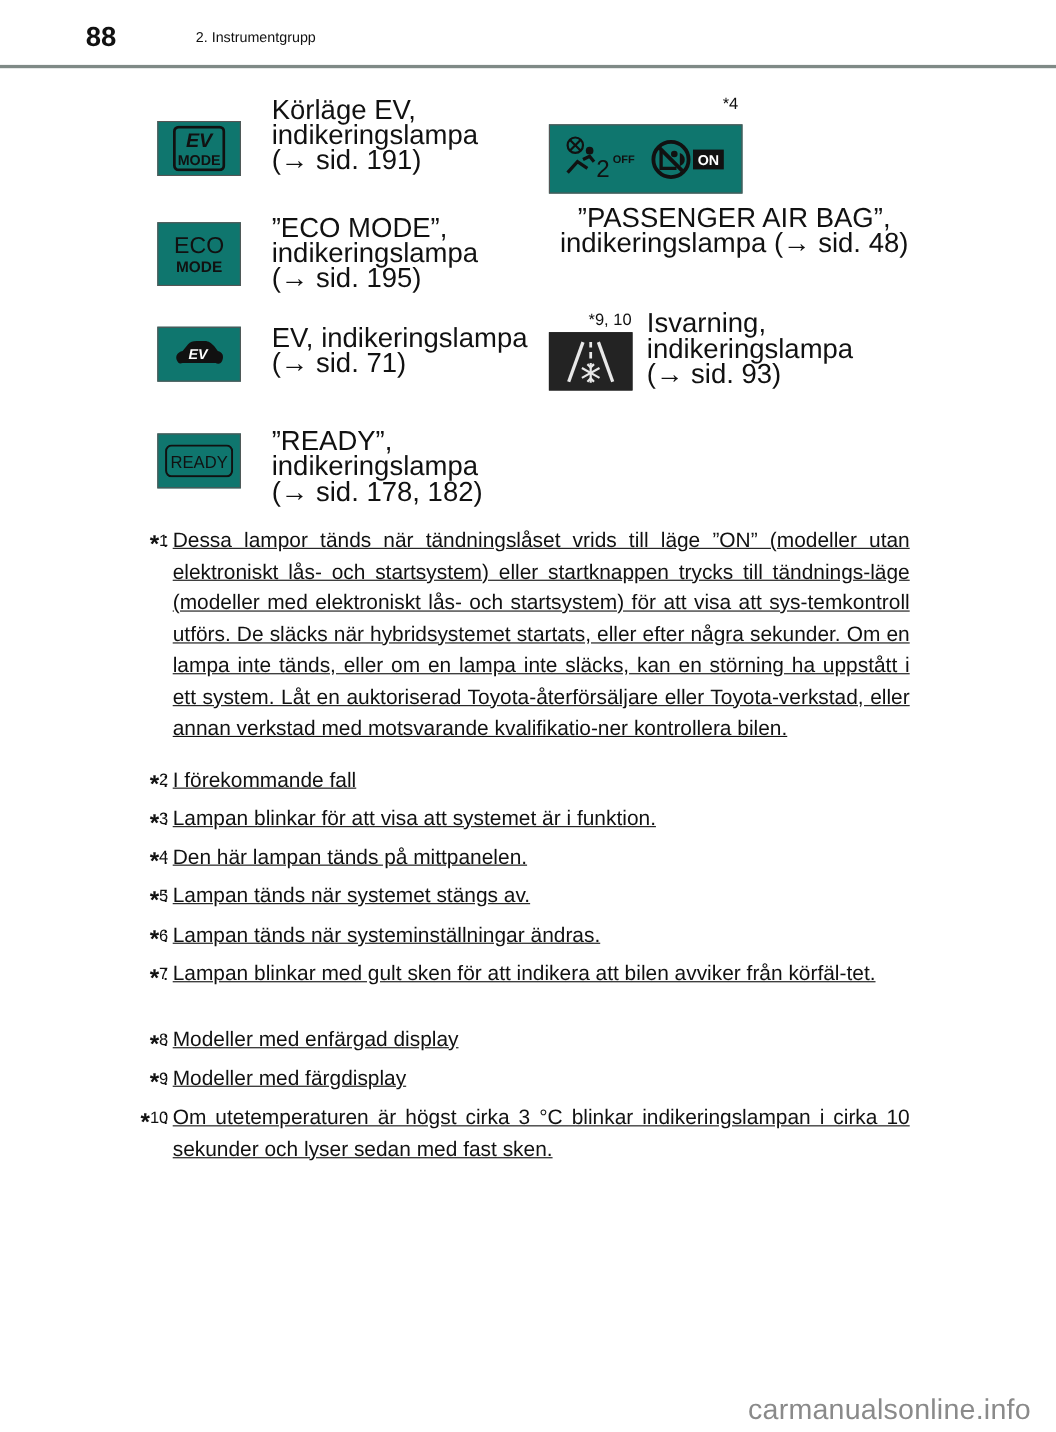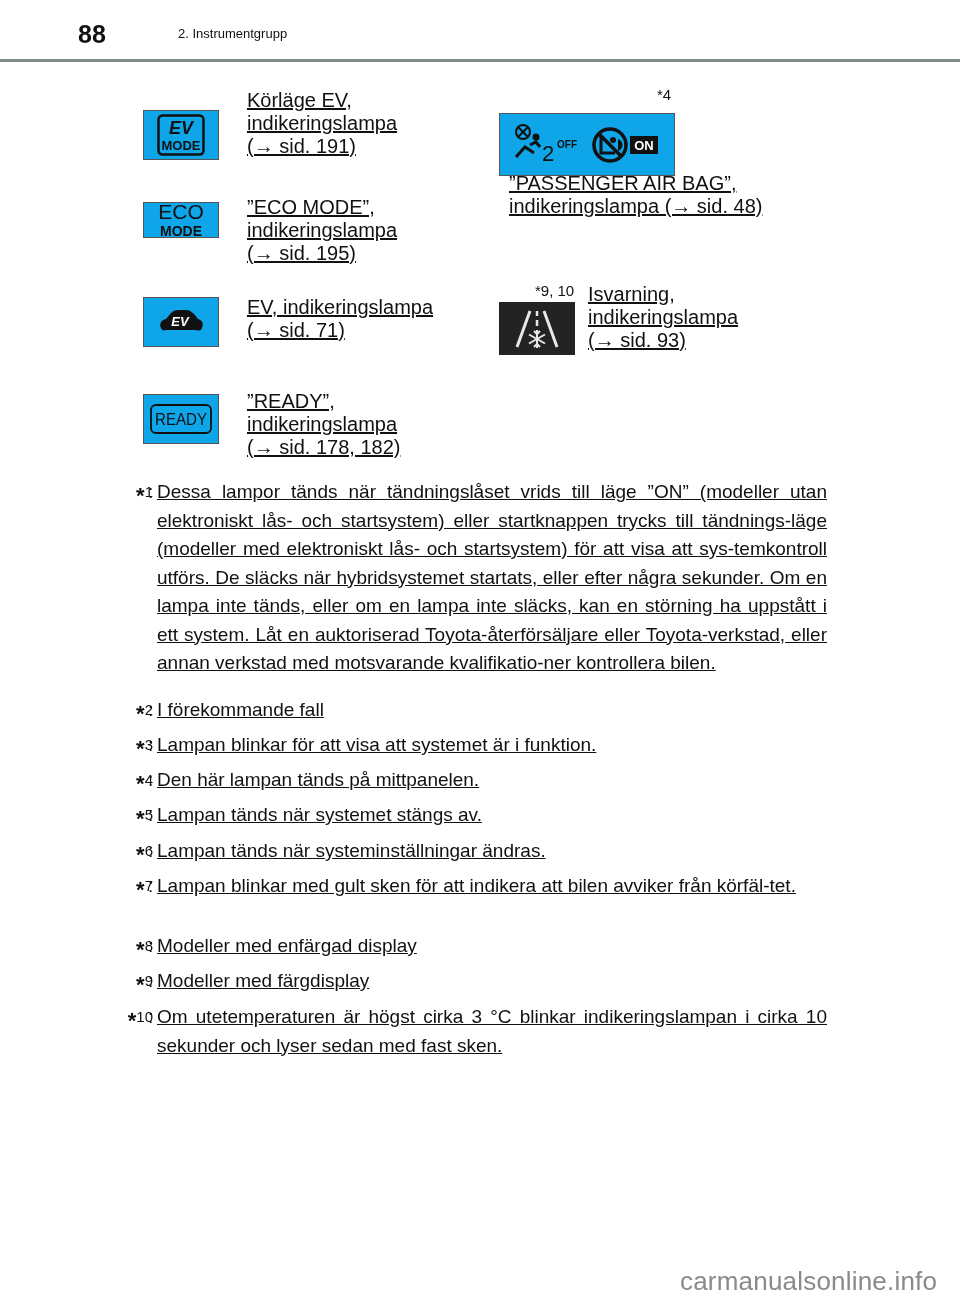--- a/index.html
+++ b/index.html
@@ -4,25 +4,25 @@
 <style>
   html, body { margin: 0; padding: 0; background: #ffffff; }
   body { width: 960px; height: 1302px; position: relative; overflow: hidden;
          font-family: "Liberation Sans", sans-serif; color: #111; }
 
   .header { position: absolute; left: 0; top: 0; width: 960px; height: 62px; border-radius: 27px; }
   .page-num { position: absolute; left: 78px; top: 20px; font-size: 25px; font-weight: bold; color: #111; }
   .section-title { position: absolute; left: 178px; top: 26px; font-size: 13px; color: #111; }
   .header-rule { position: absolute; left: 0; top: 59px; width: 960px; height: 3px; background: #7f8a86; }
 
-  .icon-box { position: absolute; border: 1px solid #555; background: #0ea5e9; box-sizing: border-box;
+  .icon-box { position: absolute; border: 1px solid #555; background: #0f766e; box-sizing: border-box;
               display: flex; align-items: center; justify-content: center; }
   .icon-box.dark { background: #232323; border-color: #232323; }
 
-  .label { position: absolute; font-size: 20px; line-height: 23px; color: #111; white-space: pre-line; text-decoration: underline; }
+  .label { position: absolute; font-size: 25px; line-height: 23px; color: #111; white-space: pre-line; }
   .note-marker { position: absolute; font-size: 15px; color: #111; }
   .fn { position: absolute; left: 0; width: 960px; font-size: 19px; line-height: 28.5px; color: #111; }
   .fn .mark { position: absolute; text-align: right; width: 153px; left: 0; top: 0; }
   .fn .mark .star { font-size: 22px; font-weight: bold; }
   .fn .mark .num { font-size: 15px; vertical-align: 6px; }
   .fn .text { position: absolute; left: 157px; width: 670px; text-align: justify; text-align-last: left; text-decoration: underline; }
   .fn .colon { position: absolute; left: 148px; }
 
   .watermark { position: absolute; left: 680px; top: 1266px; font-size: 26px; color: #8a8a8a; letter-spacing: 0.2px; }
 </style>
@@ -39,21 +39,21 @@
   <svg width="48" height="42" viewBox="0 0 48 42">
     <rect x="1.5" y="1.5" width="45" height="39" rx="4" fill="none" stroke="#111" stroke-width="2.5"></rect>
     <text x="24" y="20" text-anchor="middle" font-family="Liberation Sans, sans-serif" font-size="18" font-weight="bold" font-style="italic" fill="#111">EV</text>
     <text x="24" y="36" text-anchor="middle" font-family="Liberation Sans, sans-serif" font-size="13" font-weight="bold" fill="#111">MODE</text>
   </svg>
 </div>
 <div class="label" style="left:247px; top:89px;">Körläge EV,
 indikeringslampa
 (→ sid. 191)</div>
 
-<div class="icon-box" style="left:143px; top:202px; width:76px; height:36px;">
+<div class="icon-box" style="left:143px; top:202px; width:76px; height:58px;">
   <svg width="50" height="42" viewBox="0 0 50 42">
     <text x="25" y="20" text-anchor="middle" font-family="Liberation Sans, sans-serif" font-size="21" fill="#111">ECO</text>
     <text x="25" y="37" text-anchor="middle" font-family="Liberation Sans, sans-serif" font-size="14" font-weight="bold" fill="#111">MODE</text>
   </svg>
 </div>
 <div class="label" style="left:247px; top:196px;">”ECO MODE”,
 indikeringslampa
 (→ sid. 195)</div>
 
 <div class="icon-box" style="left:143px; top:297px; width:76px; height:50px;">
@@ -91,21 +91,21 @@
 
     <circle cx="98" cy="22" r="16" fill="none" stroke="#111" stroke-width="3.5"></circle>
     <path d="M89 14 L89 30 L103 30" fill="none" stroke="#111" stroke-width="3"></path>
     <circle cx="101" cy="17" r="3" fill="#111"></circle>
     <path d="M106 16 C112 18 112 26 106 28 Z" fill="#111"></path>
     <line x1="87" y1="11" x2="109" y2="33" stroke="#111" stroke-width="3.5"></line>
     <rect x="118" y="13" width="28" height="18" fill="#111"></rect>
     <text x="132" y="27" text-anchor="middle" font-family="Liberation Sans, sans-serif" font-size="13" font-weight="bold" fill="#fff">ON</text>
   </svg>
 </div>
-<div class="label" style="left:509px; top:172px;">”PASSENGER AIR BAG”,
+<div class="label" style="left:509px; top:187px;text-align:center;">”PASSENGER AIR BAG”,
 indikeringslampa (→ sid. 48)</div>
 
 <div class="note-marker" style="left:535px; top:282px;">*9, 10</div>
 <div class="icon-box dark" style="left:499px; top:302px; width:76px; height:53px;">
   <svg width="50" height="44" viewBox="0 0 50 44">
     <line x1="18" y1="4" x2="5" y2="40" stroke="#e8e8e8" stroke-width="3"></line>
     <line x1="32" y1="4" x2="45" y2="40" stroke="#e8e8e8" stroke-width="3"></line>
     <line x1="25" y1="4" x2="25" y2="9" stroke="#e8e8e8" stroke-width="2.5"></line>
     <line x1="25" y1="13" x2="25" y2="19" stroke="#e8e8e8" stroke-width="2.5"></line>
     <g stroke="#e8e8e8" stroke-width="2" fill="none">

